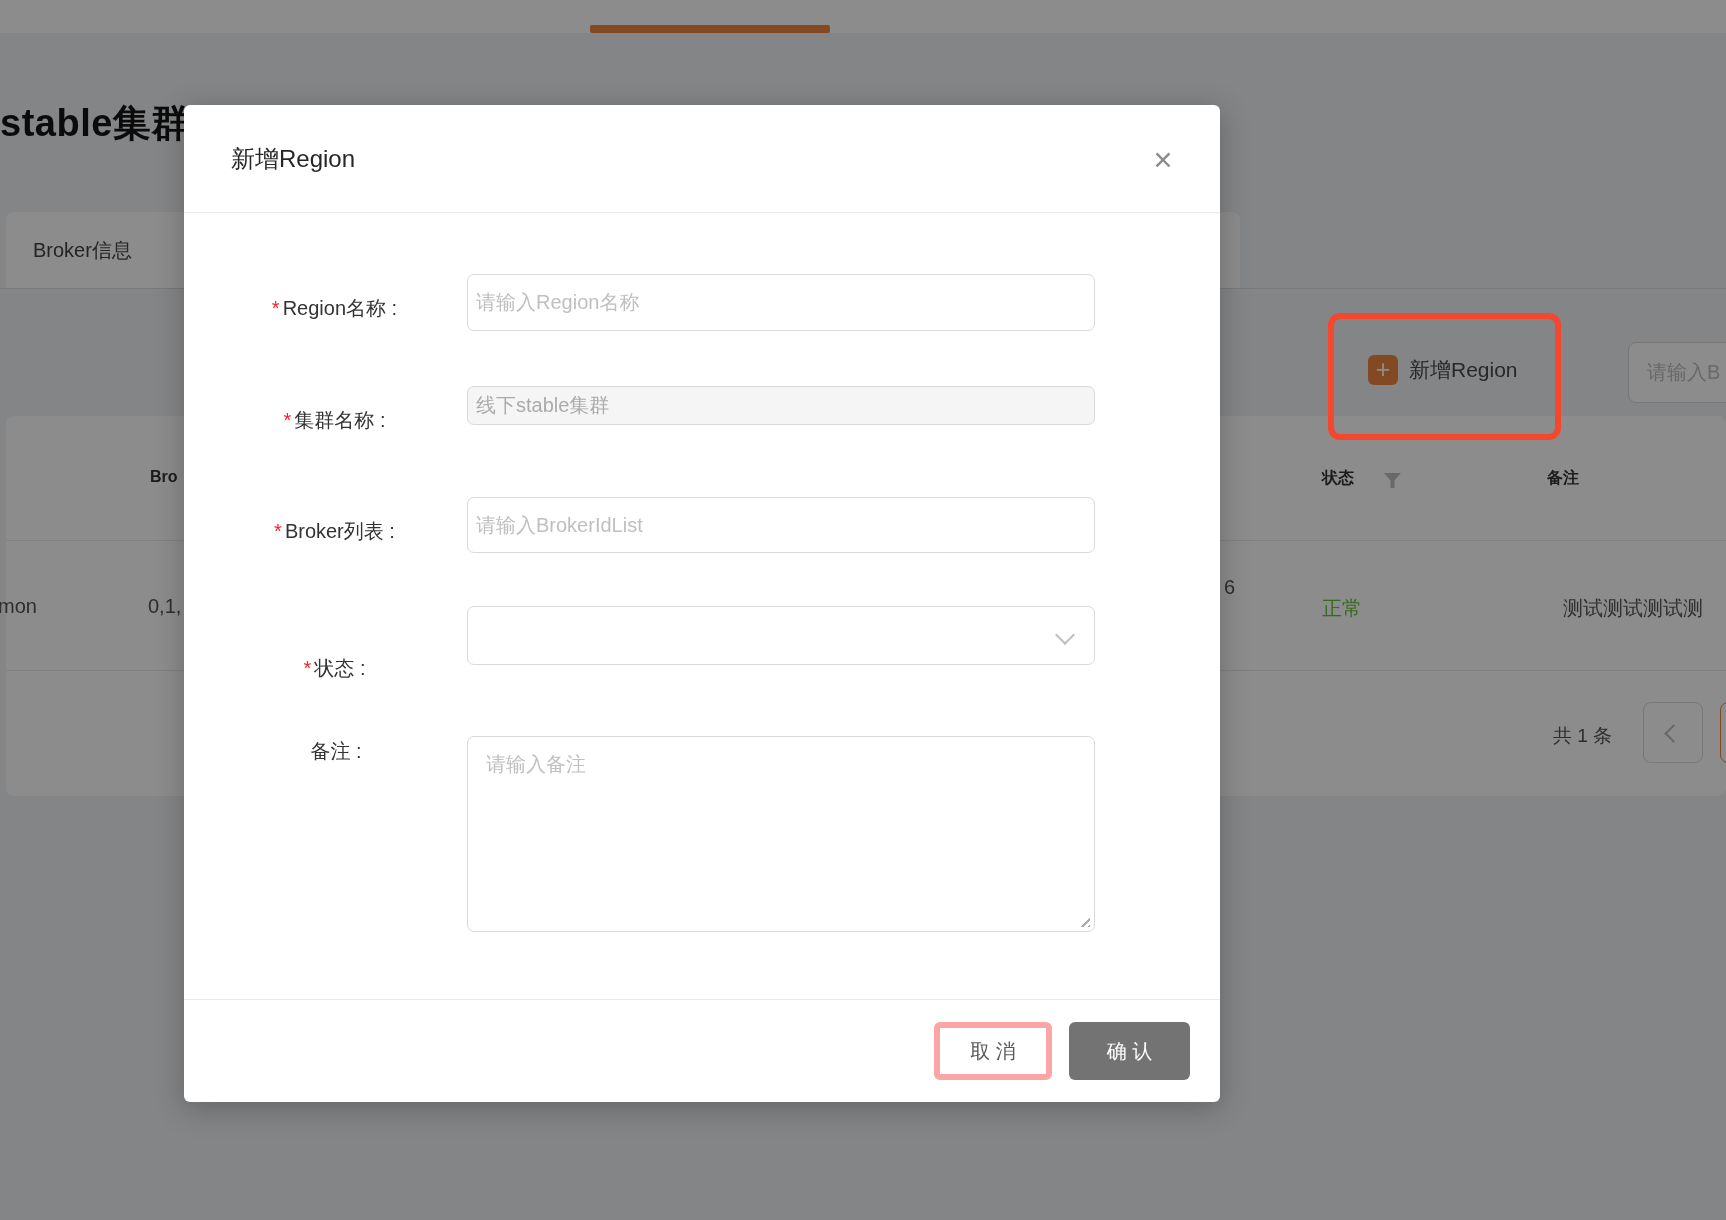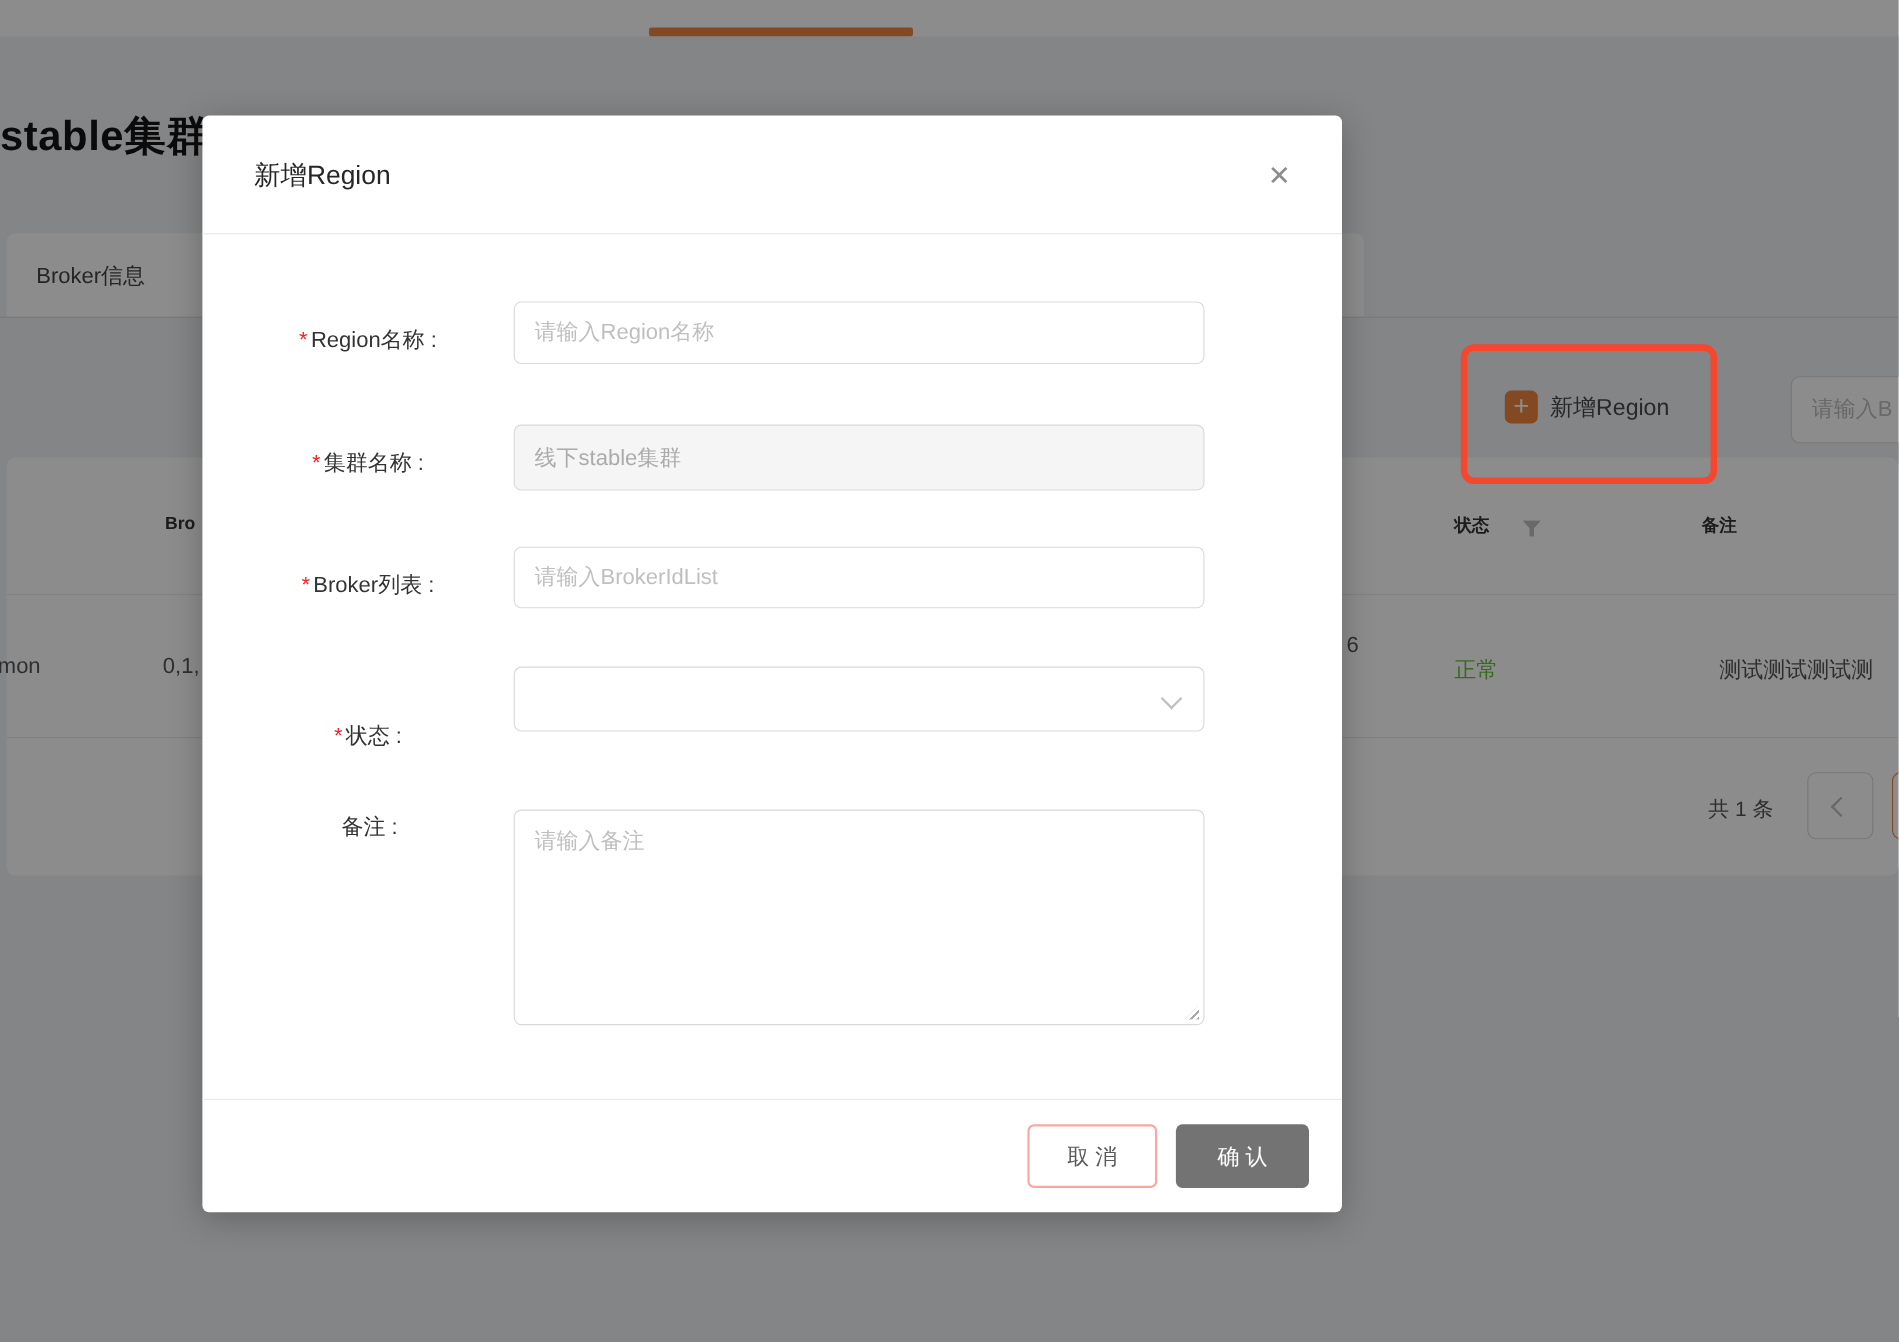--- a/index.html
+++ b/index.html
@@ -48,39 +48,39 @@
   .annotation{position:absolute;left:1328px;top:313px;width:233px;height:127px;border:6px solid #f4472e;border-radius:12px;z-index:3;box-sizing:border-box;}
   
   .modal{position:absolute;left:184px;top:105px;width:1036px;height:997px;background:#fff;border-radius:6px;z-index:4;
     box-shadow:0 6px 30px rgba(0,0,0,.25);}
   .m-title{left:47px;top:38px;font-size:24px;font-weight:500;color:#262626;white-space:nowrap;}
   .m-close{left:962px;top:38px;width:34px;height:34px;font-size:25px;color:#8c8c8c;display:flex;align-items:center;justify-content:center;cursor:pointer;}
   .m-hdiv{left:0;top:107px;width:1036px;height:1px;background:#e9e9e9;}
   .f-label{left:0;width:267px;text-align:center;font-size:20px;color:#333;white-space:nowrap;padding-left:17px;}
   .star{color:#f5222d;margin-right:3px;font-size:20px;}
   .f-input{left:283px;width:628px;height:57px;border:1px solid #d9d9d9;border-radius:7px;box-sizing:border-box;
-    padding:0 18px;font-size:20px;color:#333;outline:none;background:#fff;font-family:inherit;}
+    padding:0 8px;font-size:20px;color:#333;outline:none;background:#fff;font-family:inherit;}
   .f-input::placeholder,.f-textarea::placeholder{color:#bfbfbf;}
   .f-input:disabled{background:#f5f5f5;color:#ababab;}
   .lab1{top:190px;} .inp1{top:169px;}
-  .lab2{top:302px;} .inp2{top:281px;height:60px;}
+  .lab2{top:302px;} .inp2{top:281px;height:39px;}
   .lab3{top:413px;} .inp3{top:392px;height:56px;}
   .lab4{top:518px;margin-top:32px;}
   .f-select{left:283px;top:501px;width:628px;height:59px;border:1px solid #d9d9d9;border-radius:7px;box-sizing:border-box;background:#fff;cursor:pointer;}
   .chev-down{position:absolute;right:22px;top:21px;width:12px;height:12px;border-left:2px solid #bfbfbf;border-bottom:2px solid #bfbfbf;transform:rotate(-45deg);}
   .lab5{top:633px;}
   .f-textarea-wrap{left:283px;top:607px;width:628px;height:196px;margin-top:24px;}
   .f-textarea{width:628px;height:196px;border:1px solid #d9d9d9;border-radius:7px;box-sizing:border-box;resize:none;
     padding:14px 18px;font-size:20px;color:#333;outline:none;font-family:inherit;}
   .grip{position:absolute;right:5px;bottom:5px;width:13px;height:13px;
     background:repeating-linear-gradient(135deg,transparent 0,transparent 3px,#a9a9a9 3px,#a9a9a9 4.5px);
     clip-path:polygon(100% 0,0 100%,100% 100%);}
   .m-fdiv{left:0;top:894px;width:1036px;height:1px;background:#e9e9e9;}
   .btn{height:58px;border-radius:6px;font-size:20px;display:flex;align-items:center;justify-content:center;cursor:pointer;box-sizing:border-box;white-space:nowrap;}
-  .btn-cancel{left:750px;top:917px;width:118px;border:2px solid #fca5a5;background:#fff;color:#595959;}
+  .btn-cancel{left:750px;top:917px;width:118px;border:6px solid #fca5a5;background:#fff;color:#595959;}
   .btn-confirm{left:885px;top:917px;width:121px;background:#737373;color:#fff;border:none;}
 </style>
 </head>
 <body>
 
 <div class="bg">
   <div class="abs topbar">
     <div class="abs topbar-indicator"></div>
   </div>
 

